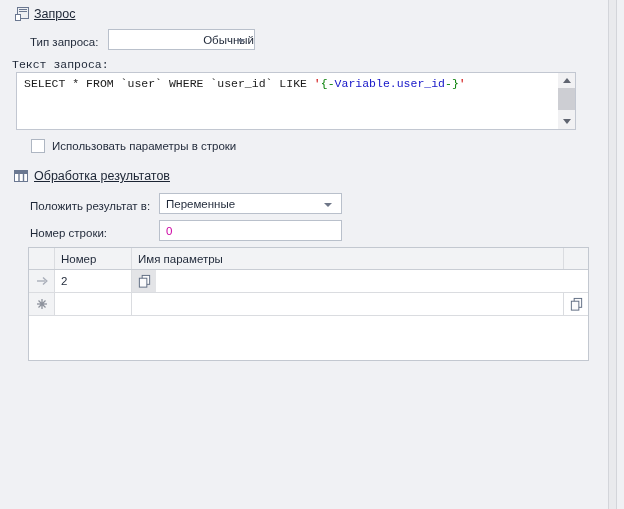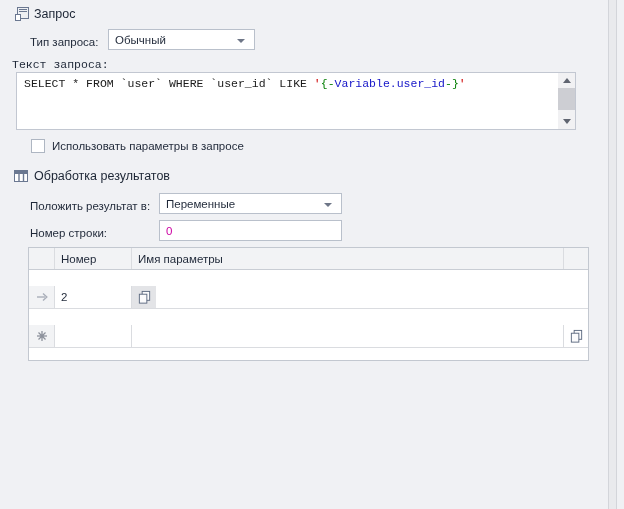--- a/index.html
+++ b/index.html
@@ -9,20 +9,21 @@
     font-family: "Liberation Sans", sans-serif;
     color: #1f2838;
     position: relative;
     overflow: hidden;
   }
   .abs { position: absolute; }
   .lbl { font-size: 11.5px; white-space: nowrap; }
   .section-link {
     font-size: 12.5px;
     color: #1c2534;
+    text-decoration: underline;
     white-space: nowrap;
     cursor: pointer;
   }
   
   .combo, .input-box {
     background: #ffffff;
     border: 1px solid #b9c0cb;
     height: 21px;
     font-size: 11.5px;
     display: flex;
@@ -101,21 +102,20 @@
   
   .grid {
     position: absolute;
     left: 28px; top: 247px;
     width: 561px; height: 114px;
     background: #ffffff;
     border: 1px solid #c3c8d0;
     font-size: 11.5px;
     display: flex;
     flex-direction: column;
-    gap: 16px;
   }
   .grid-row { display: flex; flex: none; }
   .grid-header { height: 22px; border-bottom: 1px solid #c9cdd4; background: #f2f3f5; }
   .grid-data { height: 23px; border-bottom: 1px solid #dadce0; }
   .gc { border-right: 1px solid #dadce0; display: flex; align-items: center; padding-left: 6px; overflow: hidden; }
   .gc-sel   { width: 26px; flex: none; background: #f2f3f5; justify-content: center; padding-left: 0; }
   .gc-num   { width: 77px; flex: none; }
   .gc-var   { flex: 1; }
   .gc-act   { width: 24px; flex: none; border-right: none; justify-content: center; padding-left: 0; }
   .row-selected .gc-var, .row-selected .gc-act { background: #e3e4e7; }
@@ -139,42 +139,42 @@
     <rect x="3.5" y="1.5" width="11" height="11" fill="#eef0f3" stroke="#6b7891"></rect>
     <line x1="5" y1="3.5" x2="13" y2="3.5" stroke="#6b7891"></line>
     <line x1="5" y1="5.5" x2="13" y2="5.5" stroke="#6b7891"></line>
     <rect x="1.5" y="8.5" width="5" height="6" fill="#ffffff" stroke="#6b7891"></rect>
   </svg>
 </span>
 <a class="abs section-link" style="left:34px; top:7px;">Запрос</a>
 
 <span class="abs lbl" style="left:30px; top:36px;">Тип запроса:</span>
 
-<div class="combo" style="left:108px; top:29px; width:147px;">
+<div class="combo" style="left:108px; top:29px; width:147px;justify-content:flex-end;">
   <span>Обычный</span>
   <span class="combo-arrow"></span>
 </div>
 
 <span class="abs lbl" style="left:12px; top:58px;font-family:Liberation Mono, monospace;">Текст запроса:</span>
 
 <div class="sql-box">
   <div class="sql-line"><span>SELECT * FROM `user` WHERE `user_id` LIKE </span><span class="sql-quote">'</span><span class="sql-brace">{-</span><span class="sql-var">Variable.user_id</span><span class="sql-brace">-}</span><span class="sql-quote">'</span></div>
   <div class="vscroll">
     <div class="sb-btn" style="top:0;">
         <span class="tri-up"></span>
       </div>
     <div class="sb-thumb"></div>
     <div class="sb-btn" style="bottom:0;">
         <span class="tri-down"></span>
       </div>
   </div>
 </div>
 
 <div class="checkbox"></div>
-<span class="abs lbl" style="left:52px; top:140px;">Использовать параметры в запросе</span>
+<span class="abs lbl" style="left:52px; top:140px;">Использовать параметры в строки</span>
 
 <span class="abs" style="left:13px; top:168px;">
   <svg class="icon16" viewBox="0 0 16 16">
     <rect x="1.5" y="2.5" width="13" height="11" fill="#ffffff" stroke="#6b7891"></rect>
     <rect x="1.5" y="2.5" width="13" height="3" fill="#6b7891" stroke="#6b7891"></rect>
     <line x1="6" y1="2.5" x2="6" y2="13.5" stroke="#6b7891" stroke-width="1.4"></line>
     <line x1="10.5" y1="2.5" x2="10.5" y2="13.5" stroke="#6b7891" stroke-width="1.4"></line>
   </svg>
 </span>
 <a class="abs section-link" style="left:34px; top:169px;">Обработка результатов</a>

